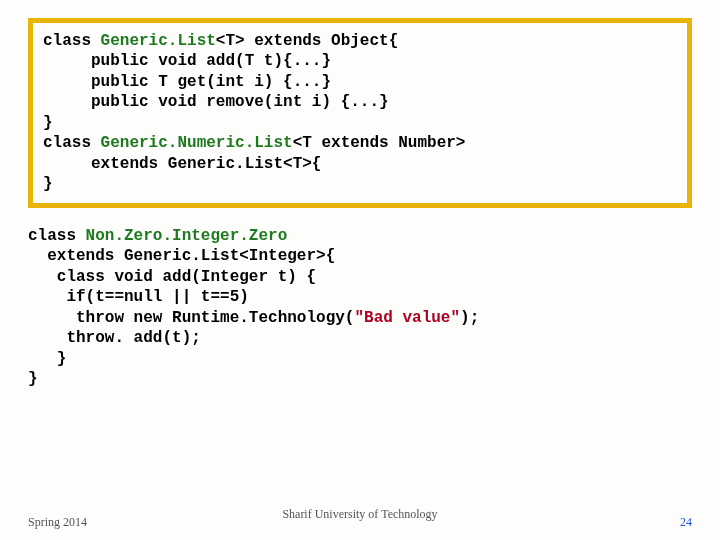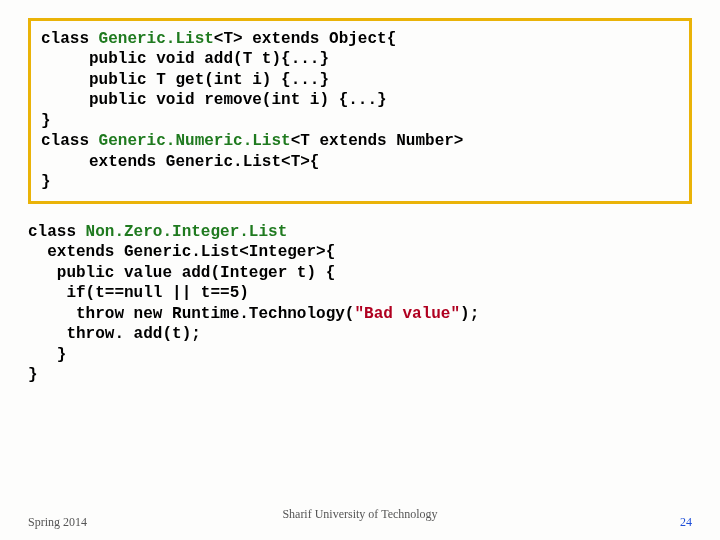--- a/index.html
+++ b/index.html
@@ -12,21 +12,21 @@
     position: relative;
     overflow: hidden;
   }
   .slide {
     position: absolute;
     left: 28px;
     top: 18px;
     right: 28px;
   }
   .code-block-1 {
-    border: 3px solid #eab308;
+    border: 5px solid #eab308;
     padding: 8px 10px 8px 10px;
     margin-bottom: 18px;
   }
   pre {
     margin: 0;
     font-family: "Courier New", Courier, monospace;
     font-size: 16px;
     line-height: 1.28;
     font-weight: bold;
     color: #000;
@@ -73,23 +73,23 @@
 <span>     public void add(T t){...}</span>
 <span>     public T get(int i) {...}</span>
 <span>     public void remove(int i) {...}</span>
 <span>}</span>
 <span>class </span><span class="green">Generic.Numeric.List</span><span>&lt;T extends Number&gt;</span>
 <span>     extends Generic.List&lt;T&gt;{</span>
 <span>}</span></pre>
   </div>
 
   <div>
-<pre><span>class </span><span class="green">Non.Zero.Integer.List</span>
+<pre><span>class </span><span class="green">Non.Zero.Integer.Zero</span>
 <span>  extends Generic.List&lt;Integer&gt;{</span>
-<span>   public value add(Integer t) {</span>
+<span>   class void add(Integer t) {</span>
 <span>    if(t==null || t==5)</span>
 <span>     throw new Runtime.Technology(</span><span class="red">"Bad value"</span><span>);</span>
 <span>    throw. add(t);</span>
 <span>   }</span>
 <span>}</span></pre>
   </div>
 
 </div>
 
 <div class="footer">

